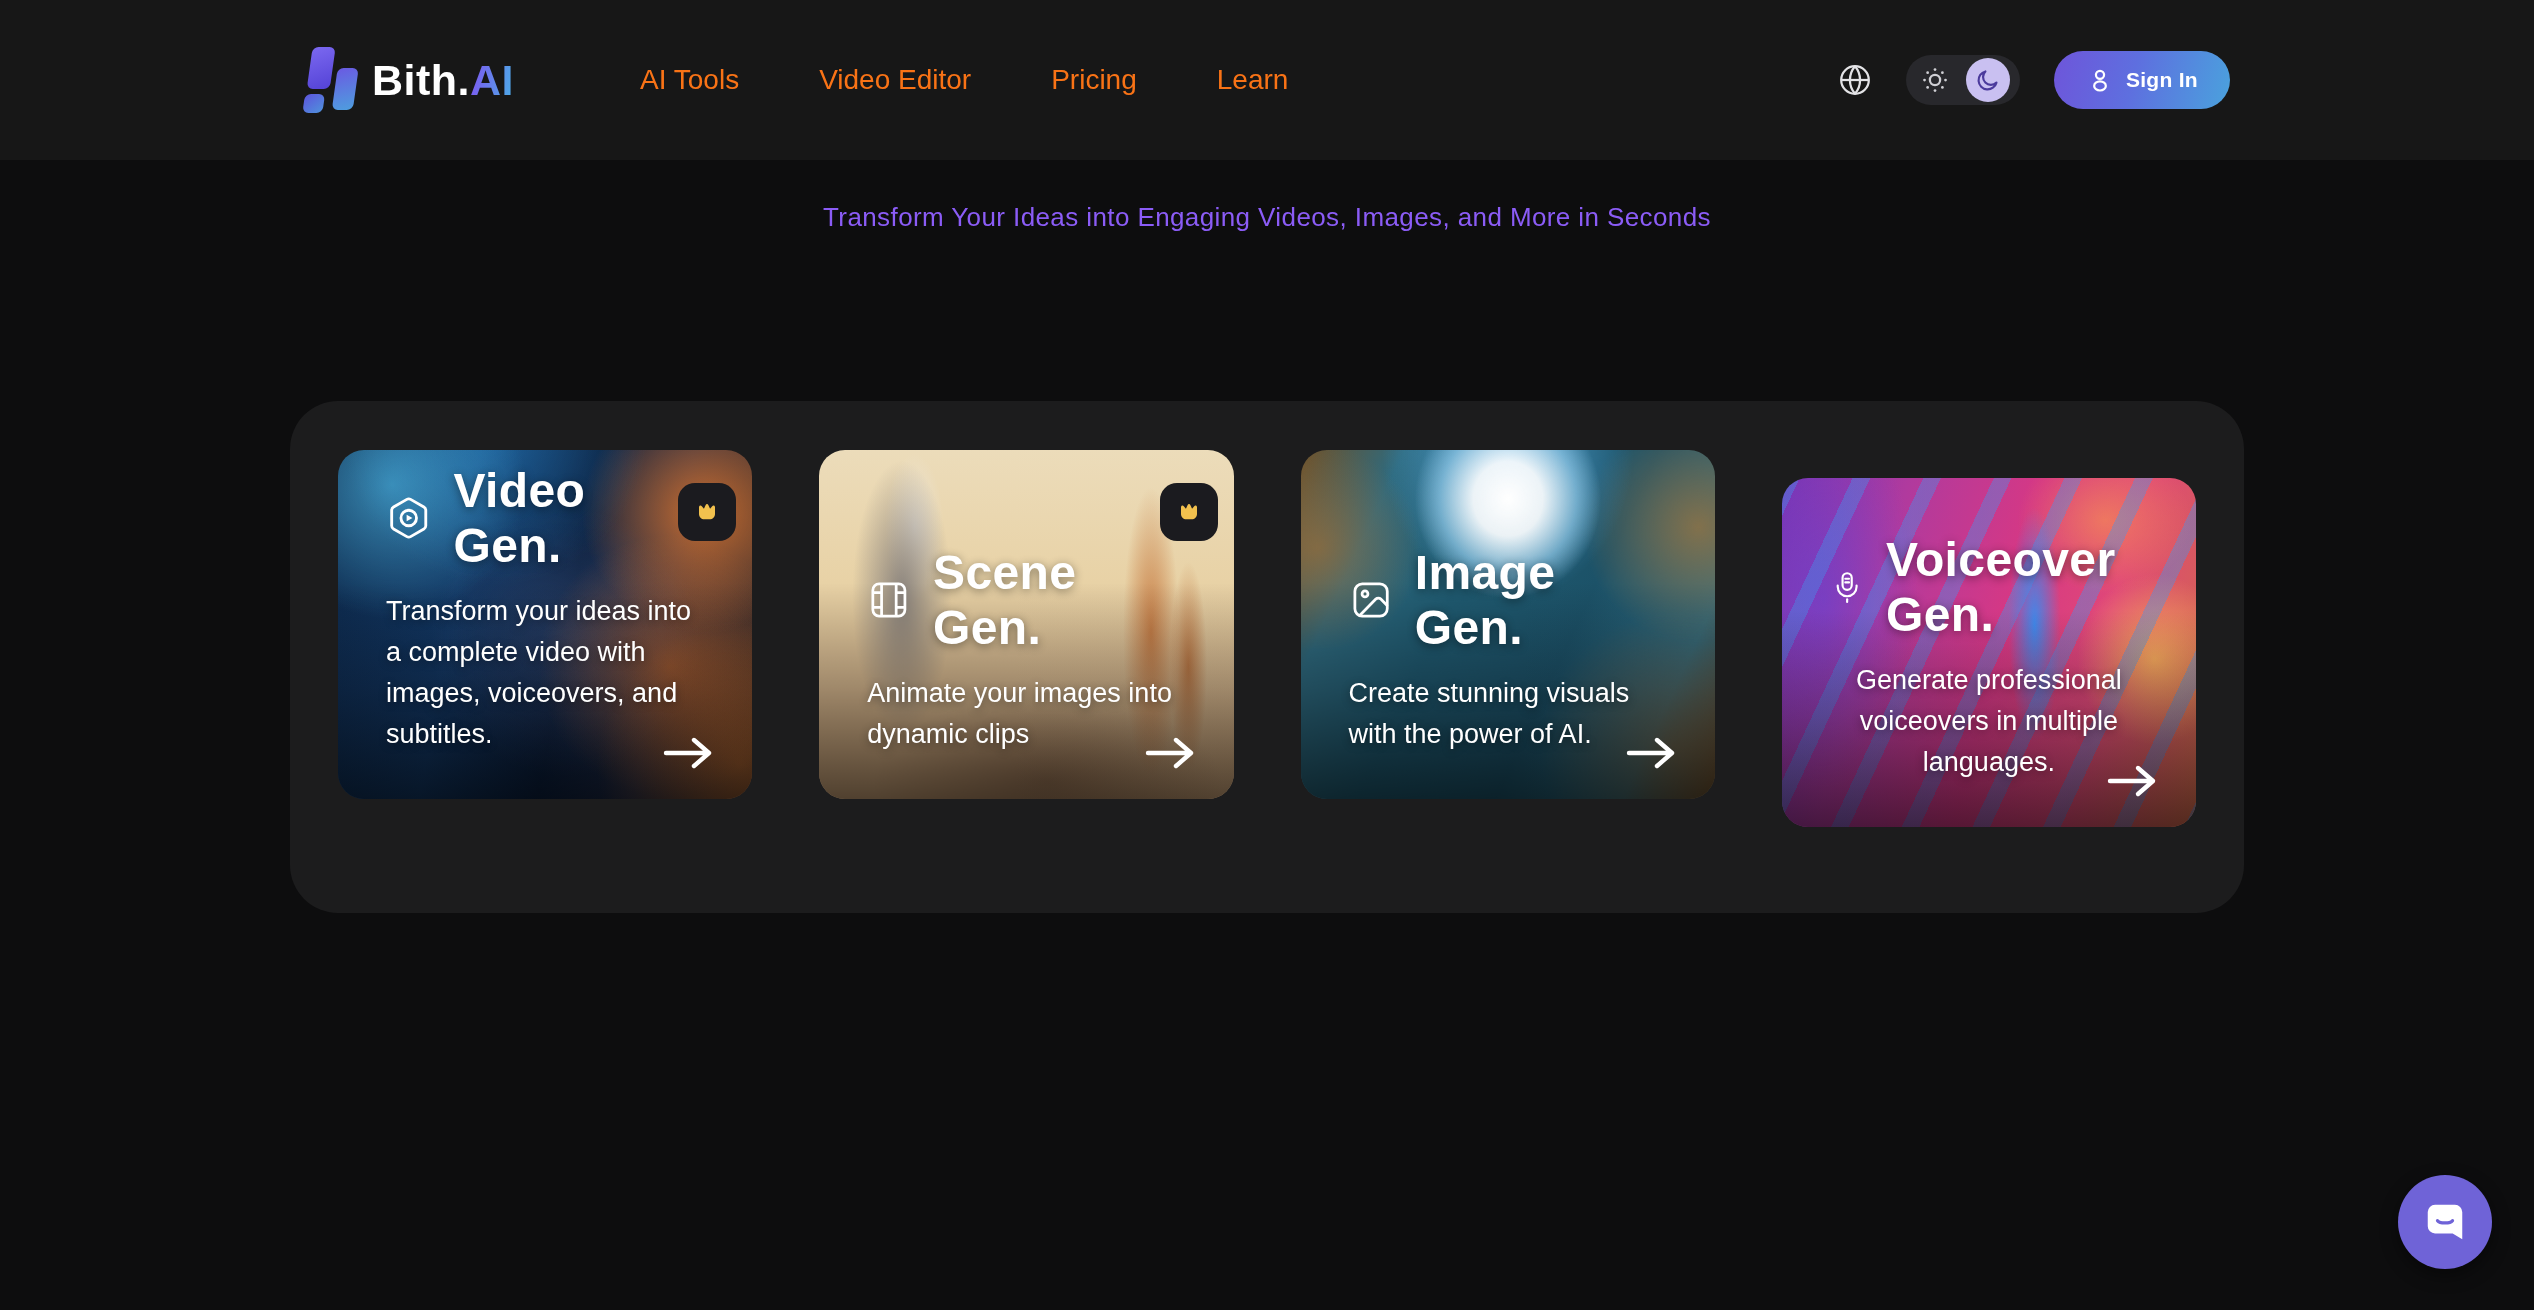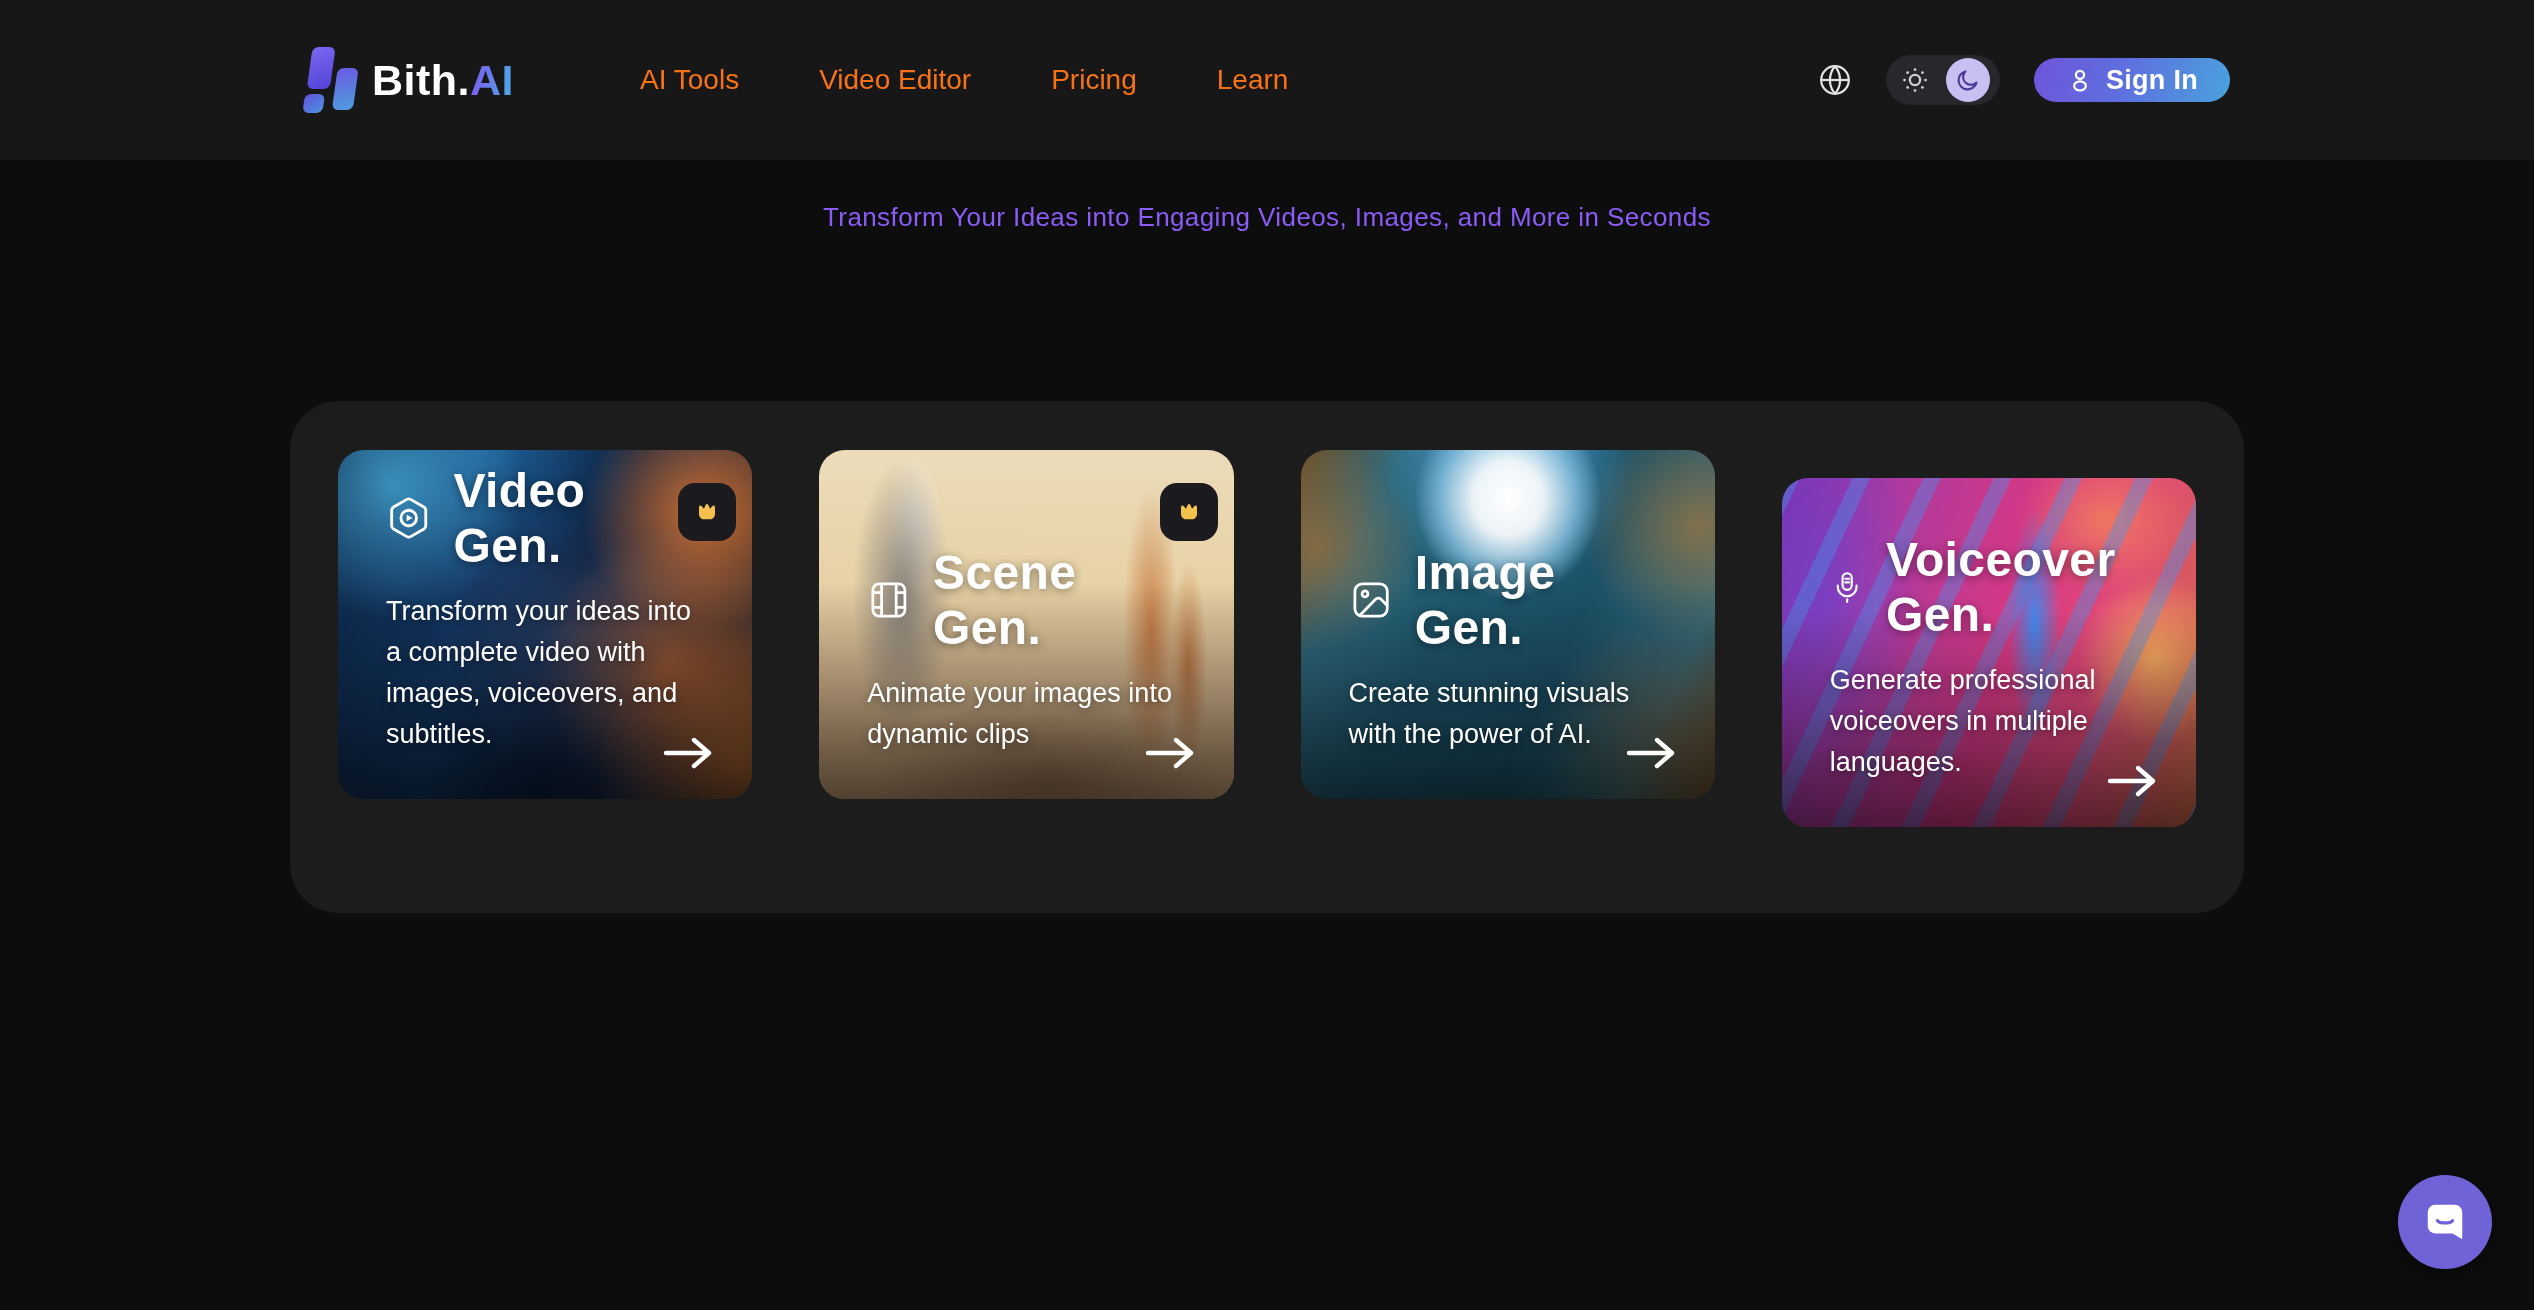--- a/index.html
+++ b/index.html
@@ -18,43 +18,43 @@
   .logo-accent { background:linear-gradient(100deg,#7b5cf0 10%,#4fa6e8 90%);
     -webkit-background-clip:text; background-clip:text; color:transparent; }
   .nav-links { display:flex; gap:80px; margin-left:126px; }
   .nav-links a { color:#f97316; text-decoration:none; font-size:28px; font-weight:500; cursor:pointer; }
   .controls { margin-left:auto; display:flex; align-items:center; }
   .globe-btn { width:38px; height:38px; margin-right:32px; cursor:pointer; display:flex; align-items:center; justify-content:center; color:#e3e3e6; }
   .theme-toggle { width:114px; height:50px; border-radius:26px; background:#28282c; margin-right:34px;
     display:flex; align-items:center; justify-content:space-between; padding:0 10px 0 14px; cursor:pointer; }
   .sun-wrap { color:#cfcfd4; display:flex; }
   .moon-wrap { width:44px; height:44px; border-radius:50%; background:#c9c0f1; display:flex; align-items:center; justify-content:center; color:#4b3a9c; }
-  .signin-btn { height:44px; padding:0 32px; border:none; border-radius:29px; cursor:pointer;
+  .signin-btn { height:58px; padding:0 32px; border:none; border-radius:29px; cursor:pointer;
     background:linear-gradient(105deg,#6e55da 0%,#5e6fdf 45%,#4aa2dd 100%);
     display:flex; align-items:center; gap:12px; color:#fff; font-family:inherit;
-    font-size:27px; font-weight:600; letter-spacing:0.3px; }
+    font-size:21px; font-weight:600; letter-spacing:0.3px; }
 
   
   .hero { margin-top:42px; text-align:center; }
   .headline { font-size:26px; font-weight:500; color:#8b5cf6; letter-spacing:0.4px; }
 
   
   .panel { width:1954px; margin:168px auto 0; background:#1c1c1d; border-radius:48px;
     padding:49px 48px 86px; display:grid; grid-template-columns:1fr 1fr 1fr 1fr; gap:66px 67px; }
   .card { position:relative; height:349px; border-radius:26px; overflow:hidden; cursor:pointer; }
   .card::after { content:""; position:absolute; inset:0; z-index:1;
     background:linear-gradient(to top, rgba(0,0,0,0.60) 0%, rgba(5,5,10,0.28) 32%, rgba(0,0,0,0) 62%); }
   .card-content { position:absolute; inset:0; z-index:2; display:flex; flex-direction:column;
     justify-content:flex-end; padding:40px 48px 44px; }
   .title-row { display:flex; align-items:center; gap:22px; text-shadow:0 2px 10px rgba(0,0,0,0.45); }
   .card-title { font-size:48px; font-weight:600; letter-spacing:0.4px; }
   .card-desc { margin-top:18px; font-size:27px; font-weight:500; line-height:1.52;
     text-shadow:0 2px 8px rgba(0,0,0,0.45); }
   .desc-video { max-width:580px; }
-  .desc-voice { max-width:470px; }
+  .desc-voice { max-width:470px;text-align:center; }
   .badge { position:absolute; top:33px; right:16px; z-index:3; width:58px; height:58px;
     border-radius:17px; background:#1b1b1f; display:flex; align-items:center; justify-content:center; }
   .card-arrow { position:absolute; right:38px; bottom:28px; z-index:3; display:flex; }
 
   
   .bg-video { background:
     radial-gradient(circle at 13% 10%, rgba(90,210,255,0.55), transparent 28%),
     radial-gradient(circle at 38% -5%, rgba(45,150,225,0.45), transparent 34%),
     radial-gradient(circle at 88% 18%, rgba(255,130,40,0.75), transparent 26%),
     radial-gradient(circle at 80% 62%, rgba(235,115,30,0.55), transparent 33%),

